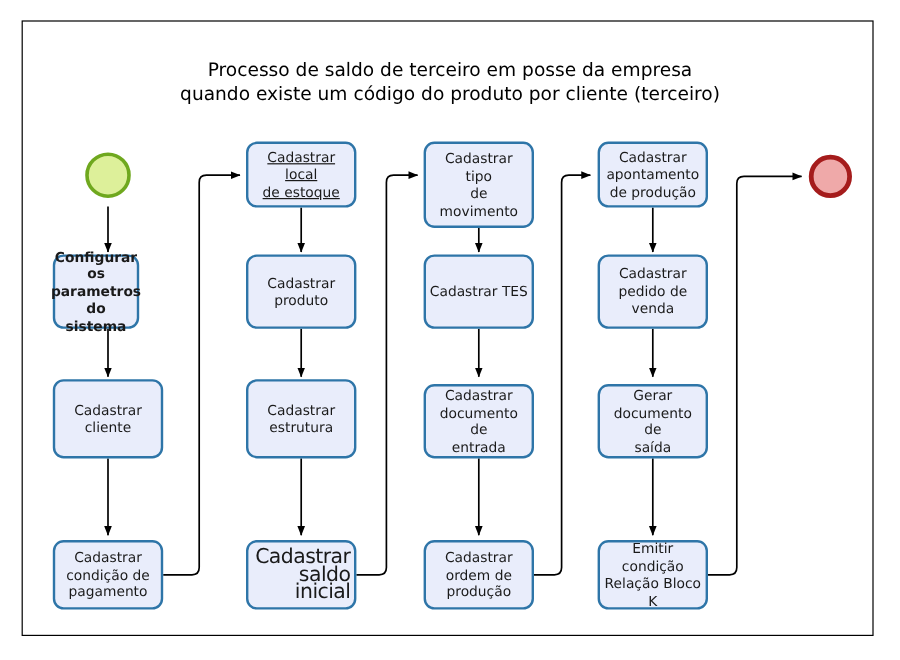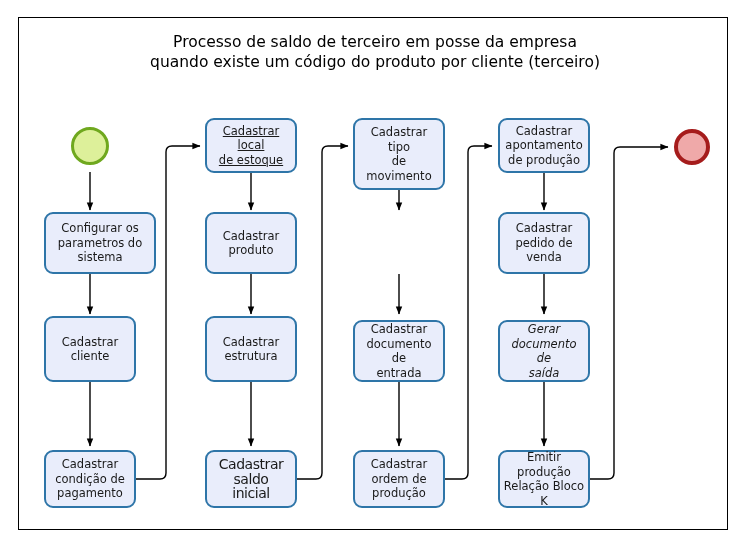--- a/index.html
+++ b/index.html
@@ -31,21 +31,21 @@
     width: 710px;
     height: 513px;
     border: 1.5px solid #000000;
     box-sizing: border-box;
     background: #ffffff;
   }
 
   #diagram-title {
     position: absolute;
     left: 0;
-    top: 32px;
+    top: 48px;
     width: 750px;
     text-align: center;
     font-size: 15.5px;
     line-height: 20px;
     color: #000000;
     white-space: pre-line;
   }
 
   
   #connectors {
@@ -68,22 +68,23 @@
     align-items: center;
     justify-content: center;
     text-align: center;
     color: #1a1a1a;
     font-size: 11.5px;
     line-height: 14.5px;
     white-space: pre-line;
     padding: 2px 3px;
   }
   .node.condensed {
-    font-size: 14px;
+    font-size: 17px;
     letter-spacing: -0.45px;
+    text-align: right;
   }
 
   
   .event {
     position: absolute;
     box-sizing: border-box;
     border-radius: 50%;
   }
   #start-event {
     border: 3px solid #6FA81E;
@@ -139,55 +140,56 @@
 
     <path d="M544,274 L544,314" stroke="#000000" stroke-width="1.4" fill="none" marker-end="url(#arrow)"></path>
 
     <path d="M544,382 L544,446" stroke="#000000" stroke-width="1.4" fill="none" marker-end="url(#arrow)"></path>
 
     <path d="M590,479 L608,479 Q614,479 614,473 L614,153 Q614,147 620,147 L668,147" stroke="#000000" stroke-width="1.4" fill="none" marker-end="url(#arrow)"></path>
   </svg>
 
   <div class="event" id="start-event" style="left:71px; top:127px; width:38px; height:38px;"></div>
 
-  <div class="node" style="left:44px; top:212px; width:112px; height:62px;">Configurar os
+  <div class="node" style="left:44px; top:212px; width:72px; height:62px;font-weight:bold;">Configurar os
 parametros do
 sistema</div>
   <div class="node" style="left:44px; top:316px; width:92px; height:66px;">Cadastrar
 cliente</div>
   <div class="node" style="left:44px; top:450px; width:92px; height:58px;">Cadastrar
 condição de
 pagamento</div>
 
   <div class="node" style="left:205px; top:118px; width:92px; height:55px;text-decoration:underline;">Cadastrar local
 de estoque</div>
   <div class="node" style="left:205px; top:212px; width:92px; height:62px;">Cadastrar
 produto</div>
   <div class="node" style="left:205px; top:316px; width:92px; height:66px;">Cadastrar
 estrutura</div>
   <div class="node condensed" style="left:205px; top:450px; width:92px; height:58px;">Cadastrar saldo
 inicial</div>
 
   <div class="node" style="left:353px; top:118px; width:92px; height:72px;">Cadastrar tipo
 de movimento</div>
+  <div class="node" style="left:353px; top:212px; width:92px; height:62px;">Cadastrar TES</div>
   <div class="node" style="left:353px; top:320px; width:92px; height:62px;">Cadastrar
 documento de
 entrada</div>
   <div class="node" style="left:353px; top:450px; width:92px; height:58px;">Cadastrar
 ordem de
 produção</div>
 
   <div class="node" style="left:498px; top:118px; width:92px; height:55px;">Cadastrar
 apontamento
 de produção</div>
   <div class="node" style="left:498px; top:212px; width:92px; height:62px;">Cadastrar
 pedido de
 venda</div>
-  <div class="node" style="left:498px; top:320px; width:92px; height:62px;font-style:italic;">Gerar
+  <div class="node" style="left:498px; top:320px; width:92px; height:62px;">Gerar
 documento de
 saída</div>
-  <div class="node" style="left:498px; top:450px; width:92px; height:58px;">Emitir produção
+  <div class="node" style="left:498px; top:450px; width:92px; height:58px;">Emitir condição
 Relação Bloco
 K</div>
 
   <div class="event" id="end-event" style="left:674px; top:129px; width:36px; height:36px;"></div>
 
 </div>
 
 </body></html>

